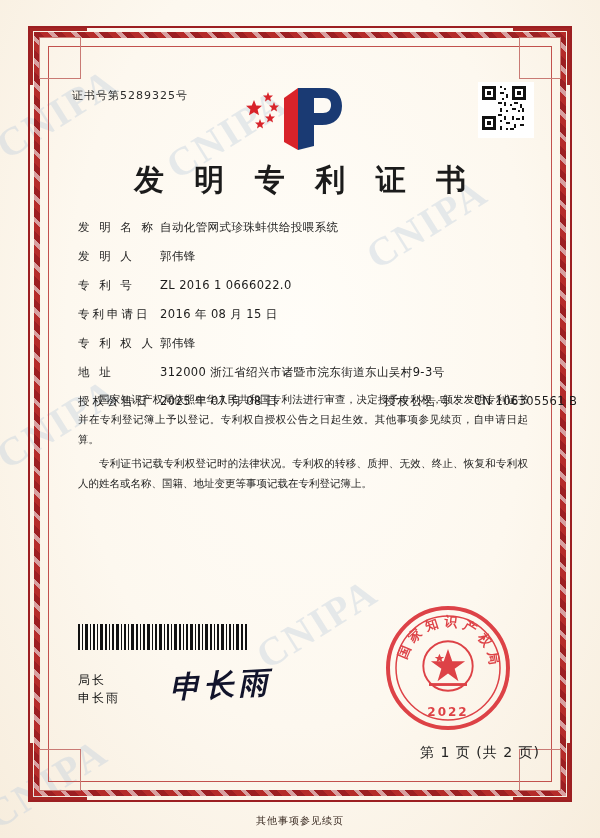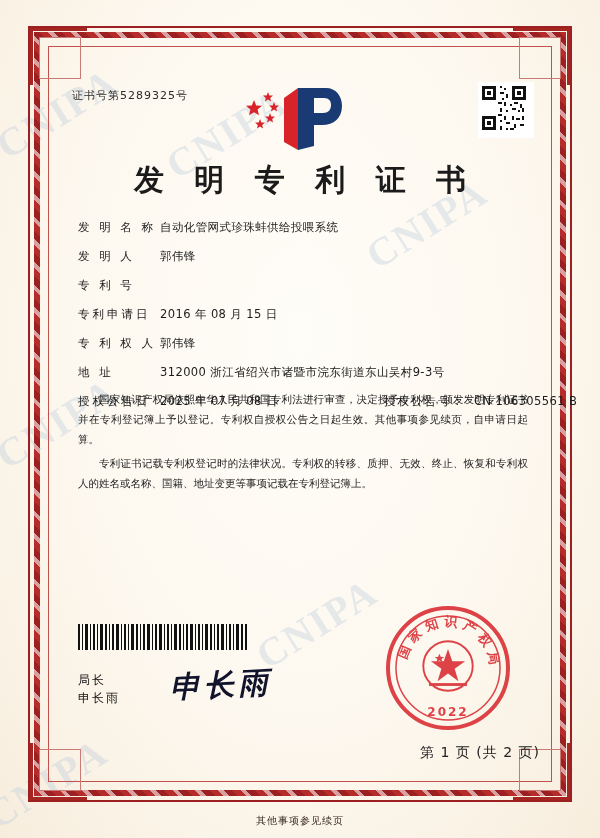--- a/index.html
+++ b/index.html
@@ -245,20 +245,21 @@
       <div class="row">
         <span class="label">发 明 名 称</span>
         <span class="value">自动化管网式珍珠蚌供给投喂系统</span>
       </div>
       <div class="row">
         <span class="label">发 明 人</span>
         <span class="value">郭伟锋</span>
       </div>
       <div class="row">
         <span class="label">专 利 号</span>
+        <span class="value">ZL 2016 1 0666022.0</span>
       </div>
       <div class="row">
         <span class="label">专利申请日</span>
         <span class="value">2016 年 08 月 15 日</span>
       </div>
       <div class="row">
         <span class="label">专 利 权 人</span>
         <span class="value">郭伟锋</span>
       </div>
       <div class="row">

